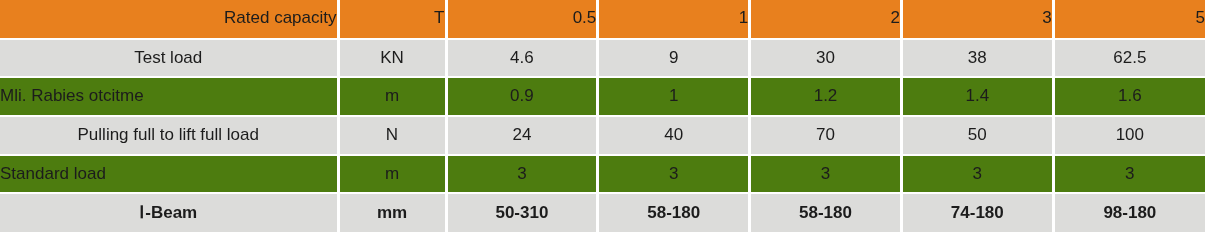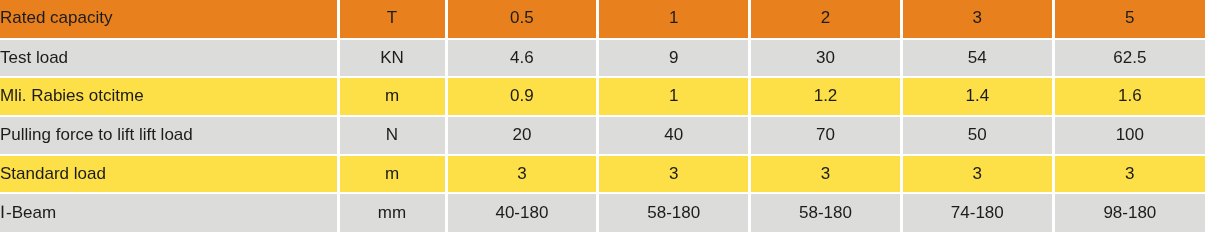--- a/index.html
+++ b/index.html
@@ -31,26 +31,26 @@
 
   #spec-table td {
     padding: 0 0;
     vertical-align: middle;
     line-height: 1.1;
     white-space: nowrap;
     border-right: 3px solid #ffffff;
     border-bottom: 2px solid #ffffff;
   }
   #spec-table td:last-child { border-right: none; }
-  #spec-table tr:last-child td { border-bottom: none; }
+  #spec-table tr:last-child td { border-bottom: none; font-weight: bold; }
 
   
-  tr.row-head td { background: #E8801E; }
-  tr.row-light td { background: #DCDCDA; }
-  tr.row-dark  td { background: #fde047; }
+  tr.row-head td { background: #E8801E; text-align: right; }
+  tr.row-light td { background: #DCDCDA; text-align: center; }
+  tr.row-dark  td { background: #4d7c0f; }
 
   td.cell-label {
     text-align: left;
     padding-left: 22px;
   }
   td.cell-unit,
   td.cell-value {
     text-align: center;
   }
 
@@ -83,57 +83,57 @@
       <td class="cell-value">3</td>
       <td class="cell-value">5</td>
     </tr>
 
     <tr class="row-light">
       <td class="cell-label">Test load</td>
       <td class="cell-unit">KN</td>
       <td class="cell-value">4.6</td>
       <td class="cell-value">9</td>
       <td class="cell-value">30</td>
-      <td class="cell-value">54</td>
+      <td class="cell-value">38</td>
       <td class="cell-value">62.5</td>
     </tr>
 
     <tr class="row-dark">
       <td class="cell-label">Mli. Rabies otcitme</td>
       <td class="cell-unit">m</td>
       <td class="cell-value">0.9</td>
       <td class="cell-value">1</td>
       <td class="cell-value">1.2</td>
       <td class="cell-value">1.4</td>
       <td class="cell-value">1.6</td>
     </tr>
 
     <tr class="row-light">
-      <td class="cell-label">Pulling force to lift lift load</td>
+      <td class="cell-label">Pulling full to lift full load</td>
       <td class="cell-unit">N</td>
-      <td class="cell-value">20</td>
+      <td class="cell-value">24</td>
       <td class="cell-value">40</td>
       <td class="cell-value">70</td>
       <td class="cell-value">50</td>
       <td class="cell-value">100</td>
     </tr>
 
     <tr class="row-dark">
       <td class="cell-label">Standard load</td>
       <td class="cell-unit">m</td>
       <td class="cell-value">3</td>
       <td class="cell-value">3</td>
       <td class="cell-value">3</td>
       <td class="cell-value">3</td>
       <td class="cell-value">3</td>
     </tr>
 
     <tr class="row-light">
       <td class="cell-label"><span class="beam-numeral">Ⅰ</span><span>-Beam</span></td>
       <td class="cell-unit">mm</td>
-      <td class="cell-value">40-180</td>
+      <td class="cell-value">50-310</td>
       <td class="cell-value">58-180</td>
       <td class="cell-value">58-180</td>
       <td class="cell-value">74-180</td>
       <td class="cell-value">98-180</td>
     </tr>
   </tbody>
 </table>
 
 </body></html>

